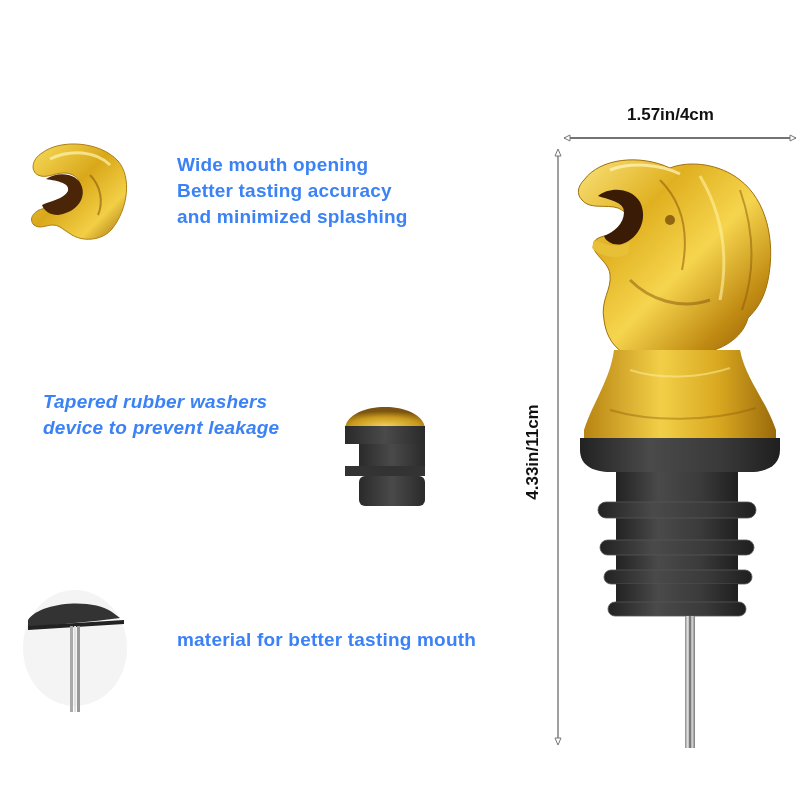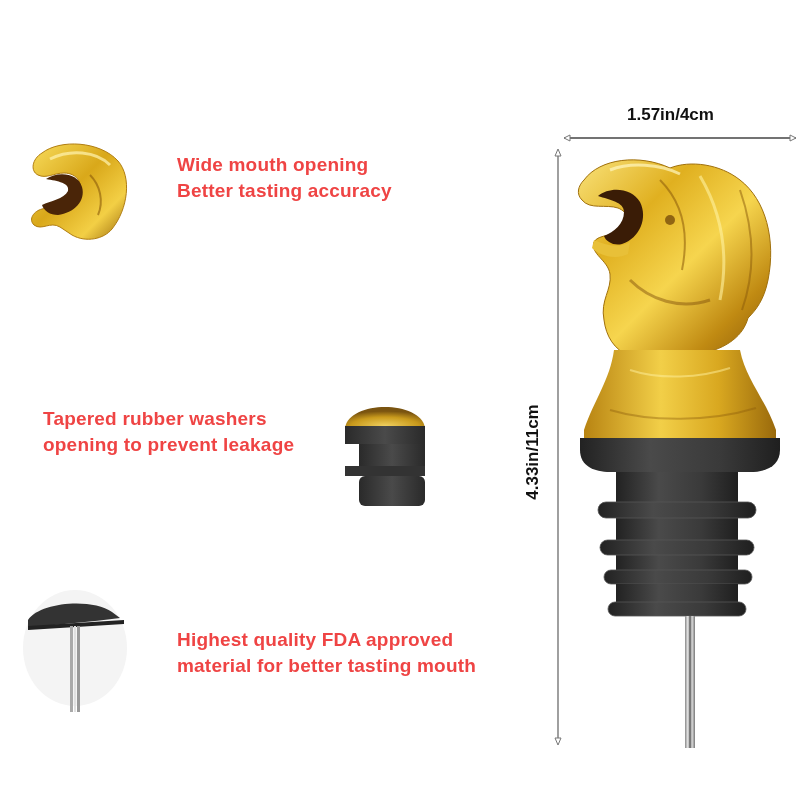--- a/index.html
+++ b/index.html
@@ -1,17 +1,17 @@
 <!DOCTYPE html>
 <html><head>
 <meta charset="utf-8">
 <style>
   html, body { margin:0; padding:0; background:#ffffff; }
   body { width:800px; height:800px; position:relative; overflow:hidden; font-family:"Liberation Sans", "DejaVu Sans", sans-serif; }
-  .feature-text { position:absolute; font-weight:bold; font-size:19px; line-height:26px; color:#ef4444; letter-spacing:0.2px; }
+  .feature-text { position:absolute; font-weight:bold; font-size:19px; line-height:26px; color:#3b82f6; letter-spacing:0.2px; }
   .feature-text div { white-space:nowrap; }
   .dim-label { position:absolute; font-weight:bold; font-size:17px; color:#111; white-space:nowrap; }
   svg { position:absolute; overflow:visible; }
 </style>
 </head>
 <body>
 
 <div>
   <svg style="left:20px;top:135px;width:115px;height:115px;" viewBox="0 0 115 115">
     <defs>
@@ -23,27 +23,28 @@
       </linearGradient>
     </defs>
     <path d="M22 18 C40 4 80 6 98 26 C112 42 108 74 92 94 C84 104 66 108 52 100 L40 92 C30 86 22 96 14 90 C8 84 14 76 22 74 C36 70 50 72 58 60 C64 50 58 38 44 38 C34 38 26 44 18 40 C10 36 12 24 22 18 Z" fill="url(#g1)" stroke="#b07d10" stroke-width="1"></path>
     <path d="M26 44 C38 36 58 38 62 52 C66 66 54 78 38 80 C30 80 24 76 22 70 C30 66 44 64 48 56 C50 48 38 46 26 44 Z" fill="#4a2508"></path>
     <path d="M30 24 C50 14 76 16 90 30" stroke="#fff3b0" stroke-width="3" fill="none" opacity="0.7"></path>
     <path d="M70 40 C80 50 84 66 78 80" stroke="#8a5a0a" stroke-width="2" fill="none" opacity="0.6"></path>
   </svg>
   <div class="feature-text" style="left:177px;top:152px;">
     <div>Wide mouth opening</div>
     <div>Better tasting accuracy</div>
+    <div>and minimized splashing</div>
   </div>
 </div>
 
 <div>
-  <div class="feature-text" style="left:43px;top:406px;">
+  <div class="feature-text" style="left:43px;top:389px;font-style:italic;">
     <div>Tapered rubber washers</div>
-    <div>opening to prevent leakage</div>
+    <div>device to prevent leakage</div>
   </div>
   <svg style="left:335px;top:390px;width:100px;height:125px;" viewBox="0 0 100 125">
     <defs>
       <linearGradient id="g2" x1="0" y1="0" x2="1" y2="0">
         <stop offset="0" stop-color="#2a2a2a"></stop>
         <stop offset="0.5" stop-color="#4a4a4a"></stop>
         <stop offset="1" stop-color="#2a2a2a"></stop>
       </linearGradient>
       <radialGradient id="g2b" cx="0.5" cy="0.9" r="0.7">
         <stop offset="0" stop-color="#f0d060"></stop>
@@ -62,21 +63,20 @@
 <div>
   <svg style="left:20px;top:592px;width:110px;height:122px;" viewBox="0 0 110 122">
     <ellipse cx="55" cy="56" rx="52" ry="58" fill="#f4f4f4"></ellipse>
     <path d="M8 28 C20 10 72 6 92 20 L100 26 C70 30 40 32 8 36 Z" fill="#333"></path>
     <path d="M8 34 L104 28 L104 32 L8 38 Z" fill="#222"></path>
     <rect x="50" y="34" width="3" height="86" fill="#aaa"></rect>
     <rect x="54" y="34" width="2" height="86" fill="#e0e0e0"></rect>
     <rect x="57" y="34" width="3" height="86" fill="#999"></rect>
   </svg>
   <div class="feature-text" style="left:177px;top:627px;">
-    <div>Highest quality FDA approved</div>
     <div>material for better tasting mouth</div>
   </div>
 </div>
 
 <div class="dim-label" style="left:627px;top:105px;">1.57in/4cm</div>
 <svg style="left:560px;top:133px;width:240px;height:10px;" viewBox="0 0 240 10">
   <line x1="4" y1="5" x2="236" y2="5" stroke="#444" stroke-width="1.3"></line>
   <path d="M4 5 L10 2 L10 8 Z" fill="#fff" stroke="#777" stroke-width="1"></path>
   <path d="M236 5 L230 2 L230 8 Z" fill="#fff" stroke="#777" stroke-width="1"></path>
 </svg>

